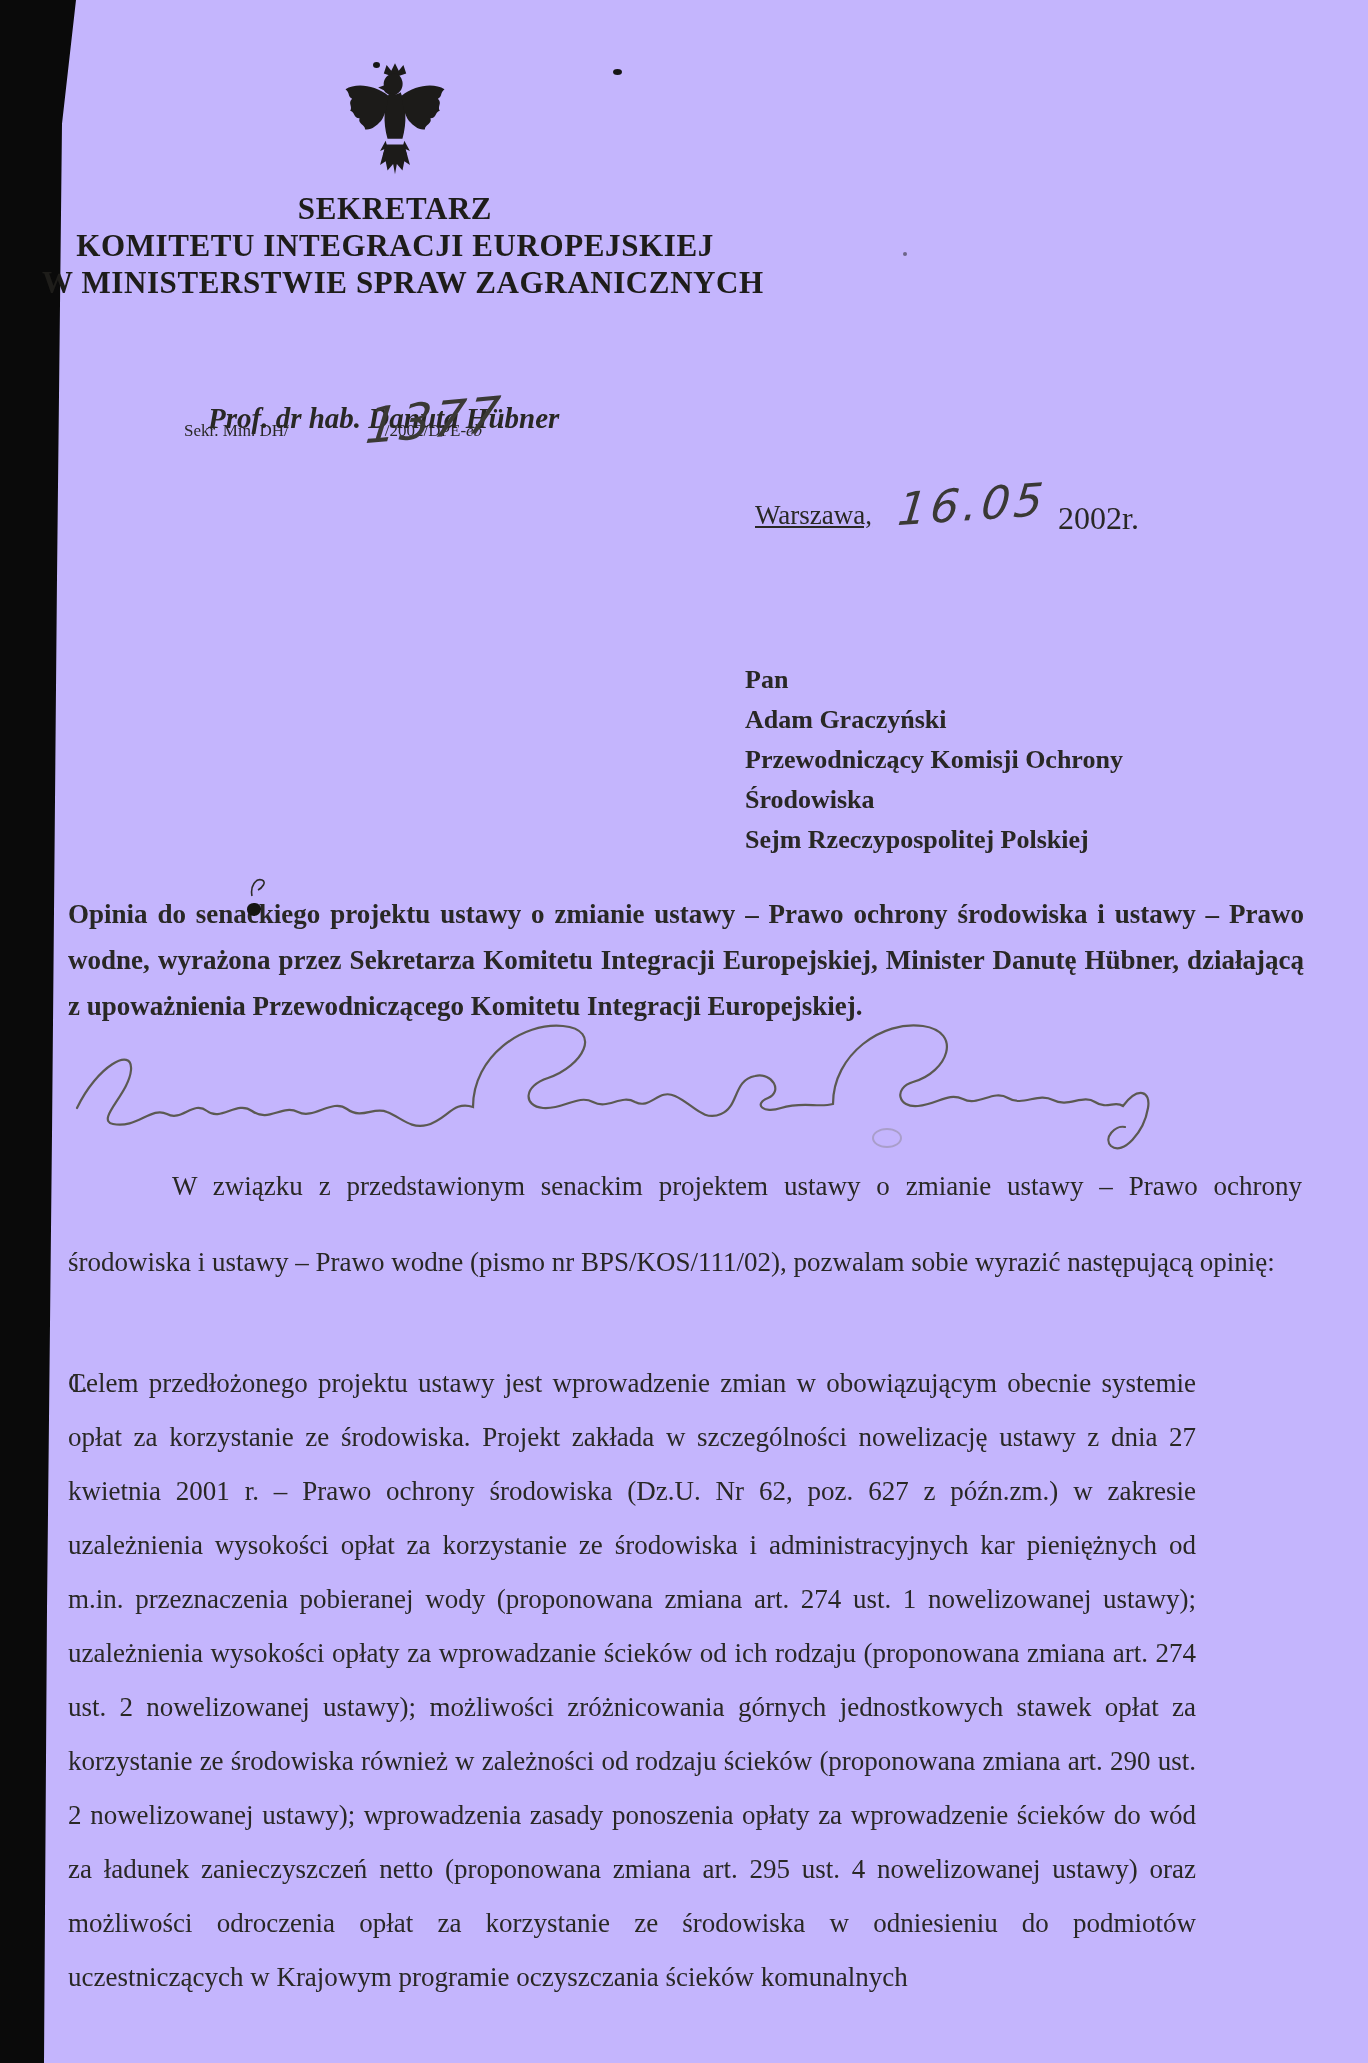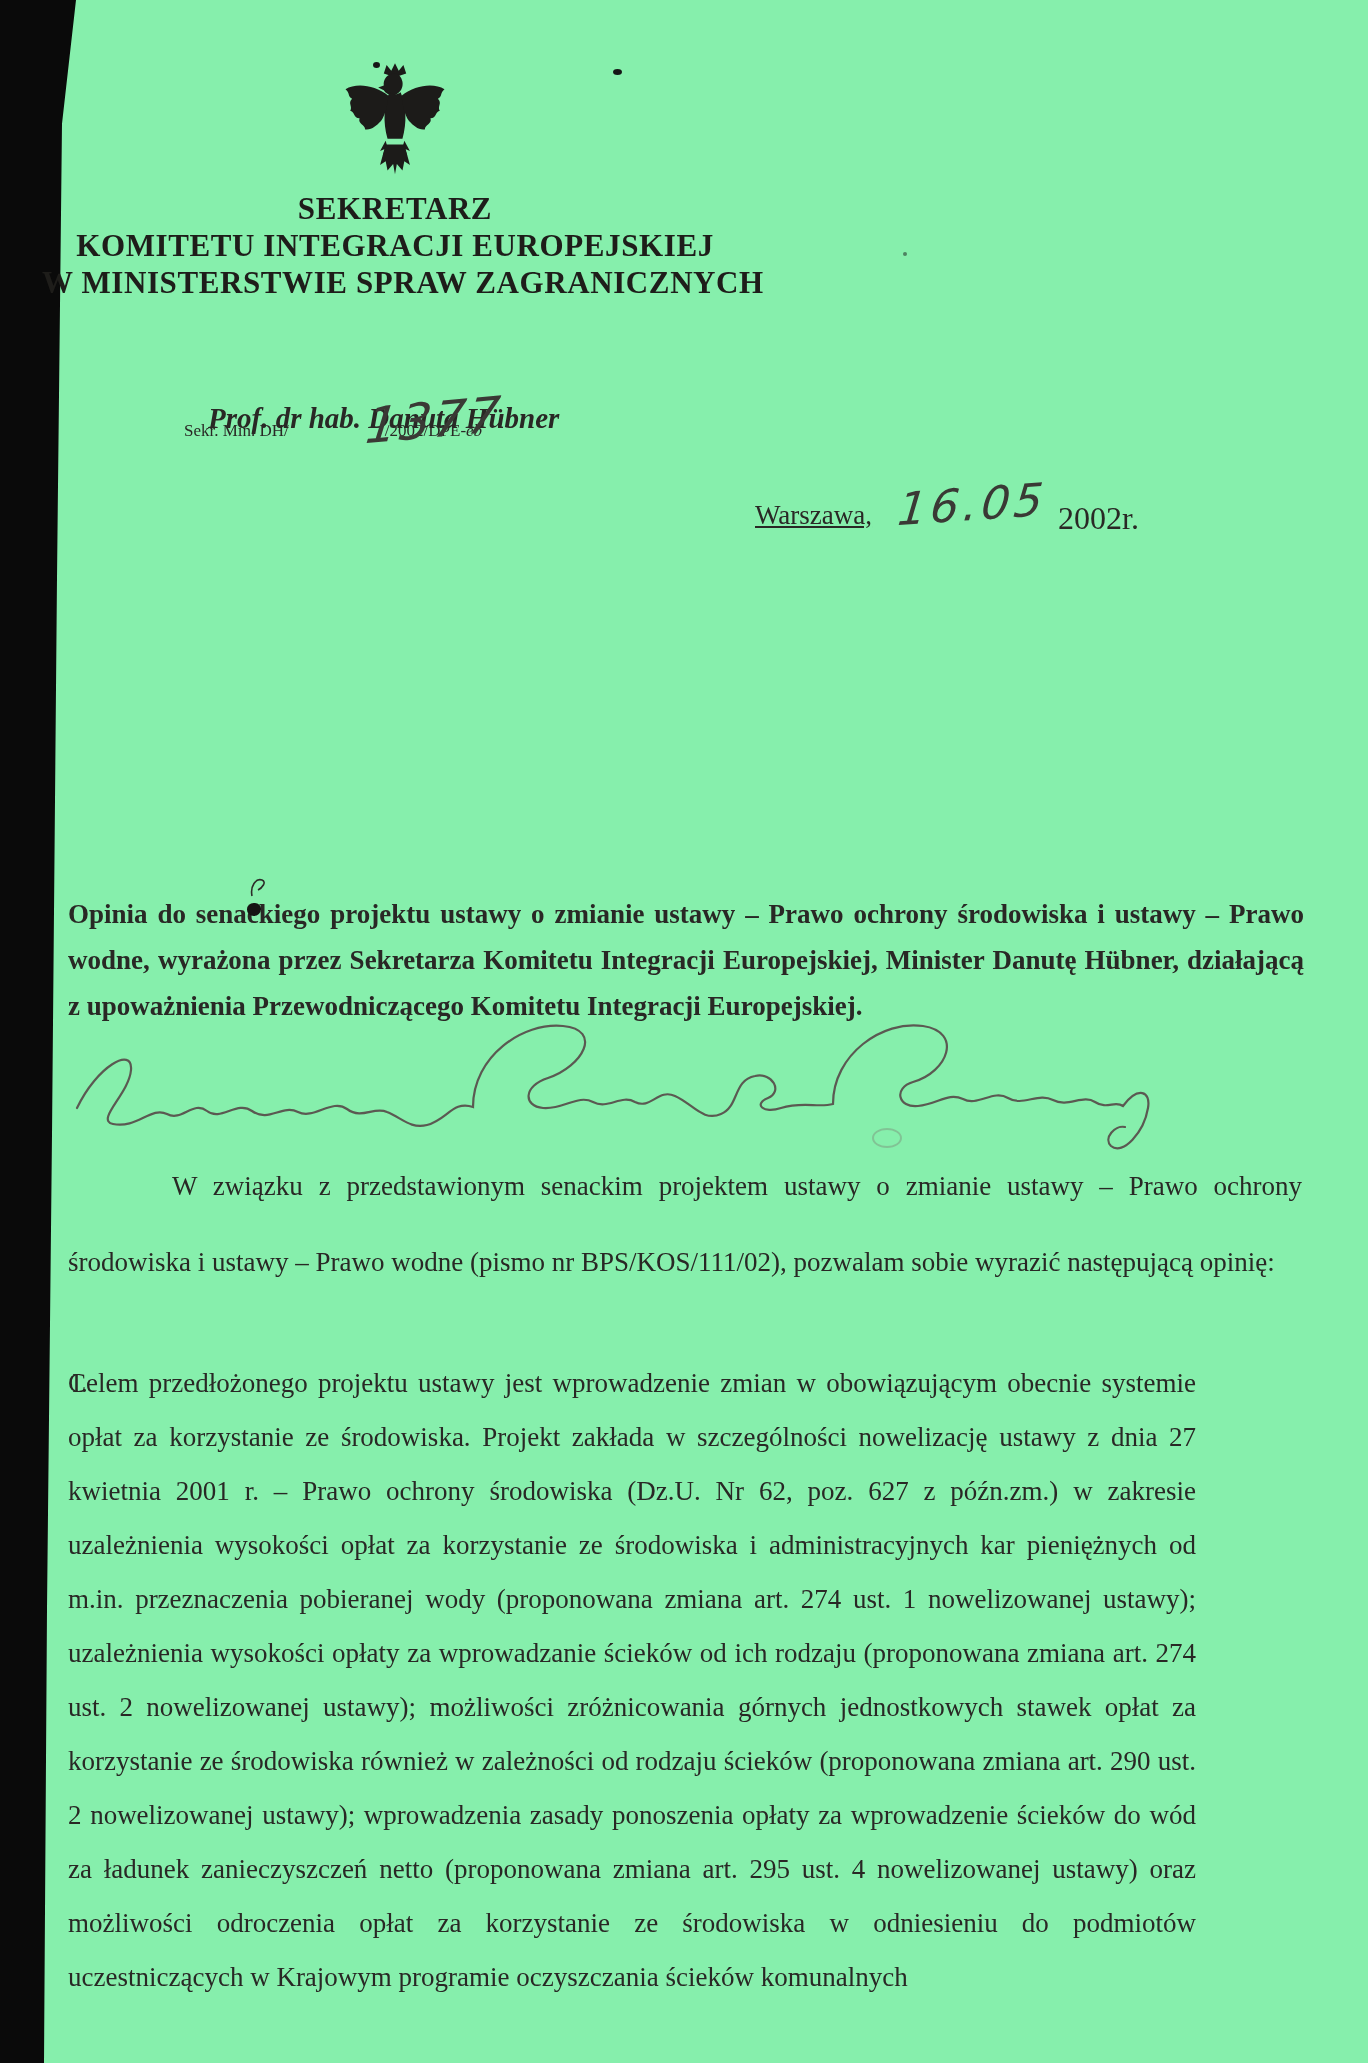--- a/index.html
+++ b/index.html
@@ -1,19 +1,19 @@
 <!DOCTYPE html>
 <html lang="pl"><head>
 <meta charset="utf-8">
 <style>
   html,body{margin:0;padding:0;background:#e8e8e6;}
   .page{
     position:relative;
     width:1368px;height:2063px;
-    background:#86efac;
+    background:#c4b5fd;
     overflow:hidden;
     font-family:"Liberation Serif", serif;
     color:#292825;
   }
   
   .scan-bar{
     position:absolute;left:0;top:0;width:80px;height:2063px;
     background:#0a0a0a;
     clip-path:polygon(0 0, 76px 0, 62px 6%, 57px 28%, 52px 55%, 47px 78%, 44px 100%, 0 100%);
   }
@@ -113,20 +113,27 @@
   </div>
 
   <div class="sender-name">Prof. dr hab. Danuta Hübner</div>
   <div class="ref-line"><span>Sekr. Min. DH/</span><span class="ref-gap"></span><span>/2002/DPE-</span><i>eb</i></div>
   <div class="handwritten hw-ref">1377</div>
 
   <div class="dateline">Warszawa,</div>
   <div class="handwritten hw-date">16.05</div>
   <div class="date-year">2002r.</div>
 
+  <div class="recipient">
+    <div>Pan</div>
+    <div>Adam Graczyński</div>
+    <div>Przewodniczący Komisji Ochrony</div>
+    <div>Środowiska</div>
+    <div>Sejm Rzeczypospolitej Polskiej</div>
+  </div>
 
   <div class="subject">Opinia do senackiego projektu ustawy o zmianie ustawy – Prawo ochrony środowiska i ustawy – Prawo wodne, wyrażona przez Sekretarza Komitetu Integracji Europejskiej, Minister Danutę Hübner, działającą z upoważnienia Przewodniczącego Komitetu Integracji Europejskiej.</div>
   <div class="ink-blot" style="left:247px;top:903px;"></div>
   <svg style="position:absolute;left:248px;top:874px;" width="24" height="26">
     <path d="M4 22 C2 12 8 4 14 6 C19 8 14 14 10 16" stroke="#2c2b28" stroke-width="1.6" fill="none"></path>
   </svg>
 
   <svg class="inscription" width="1130" height="160" viewBox="0 0 1130 160">
     <path fill="none" stroke="#5b5952" stroke-width="2.2" stroke-linecap="round" d="M22 100
          C42 58, 78 38, 76 62 C74 86, 40 112, 58 116

